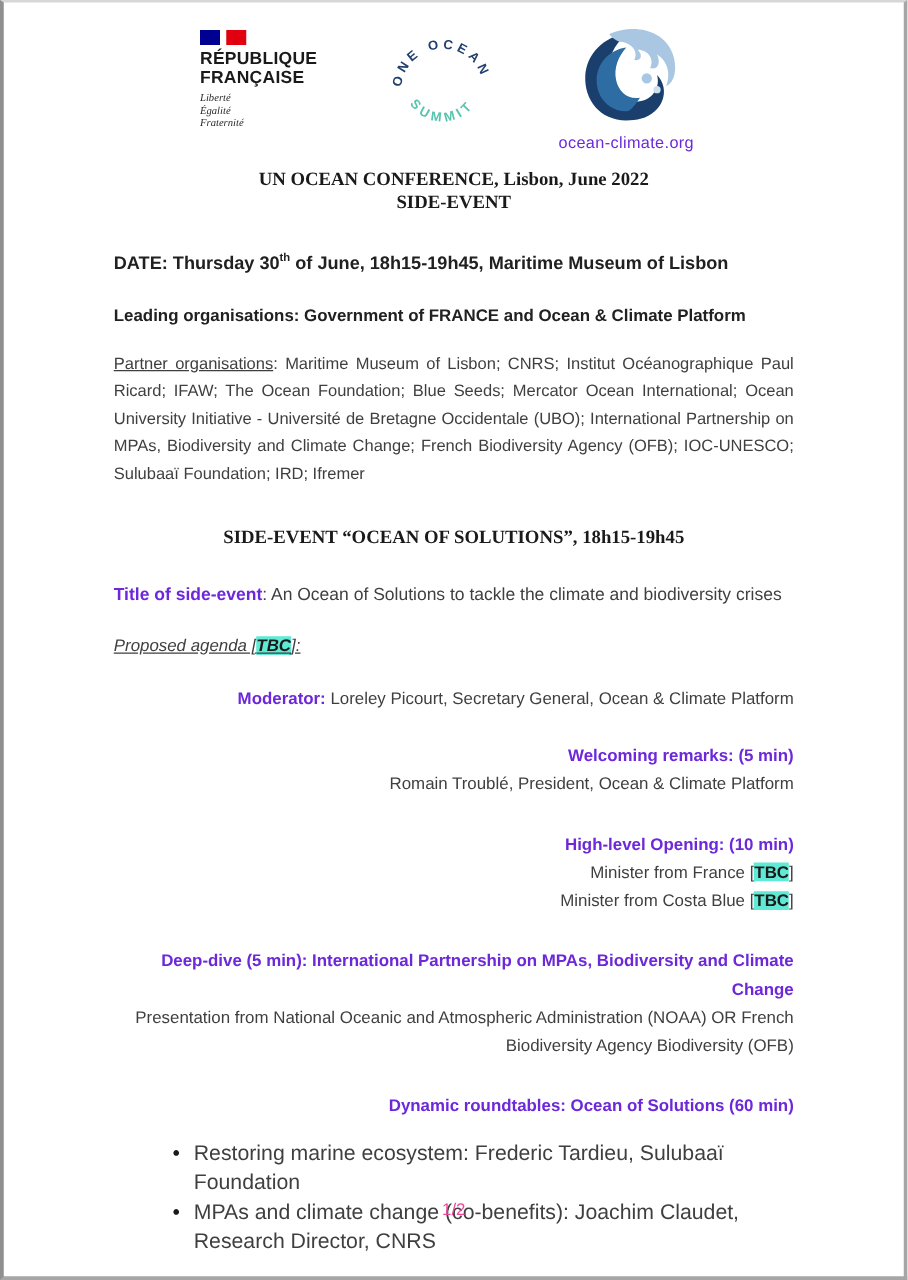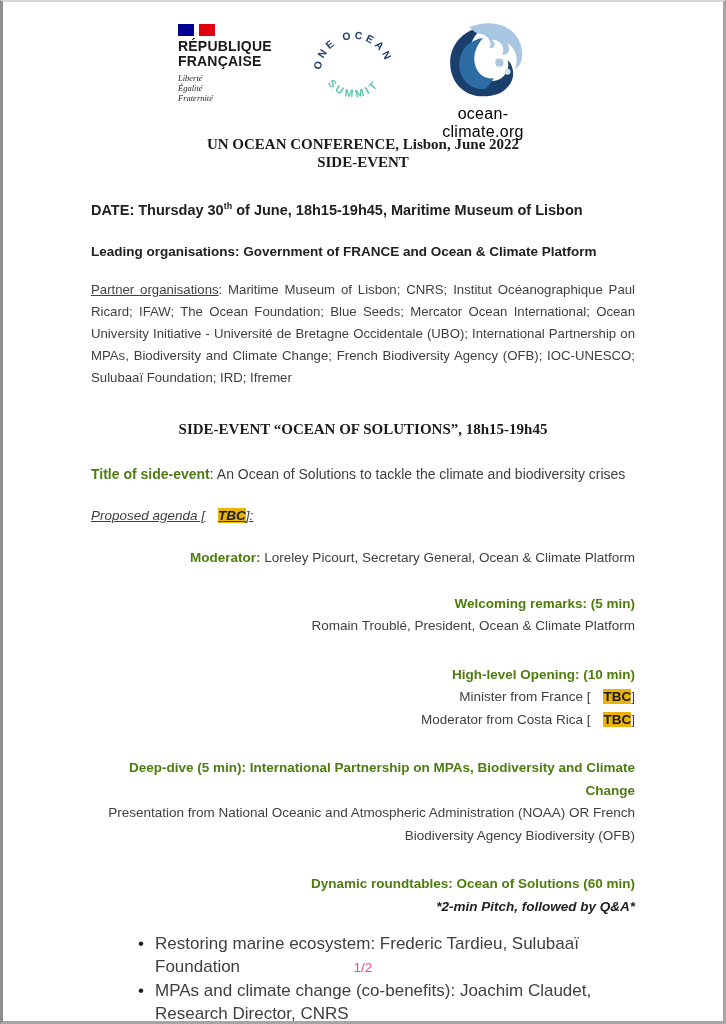--- a/index.html
+++ b/index.html
@@ -5,37 +5,37 @@
   html,body{margin:0;padding:0;background:#e8e8e8;}
   .page{
     position:relative; width:726px; height:1024px; margin:0 auto;
     background:#ffffff; box-sizing:border-box; overflow:hidden;
     border-top:2px solid #d6d6d6; border-left:3px solid #8f8f8f;
     border-right:3px solid #a6a6a6; border-bottom:3px solid #a6a6a6;
     font-family:"Liberation Sans", sans-serif; color:#3f3f3f;
   }
   .content{padding:0 88px;}
   
-  .logos{display:flex; justify-content:center; align-items:flex-start; gap:12px; padding-top:16px; height:100px;}
+  .logos{display:flex; justify-content:center; align-items:flex-start; gap:30px; padding-top:16px; height:100px;}
   .rf{width:112px; padding-top:6px;}
   .rf-flag{display:flex; gap:5px; margin-bottom:3px;}
   .rf-flag span{width:16px; height:12px; display:inline-block;}
   .rf-name{font-weight:bold; color:#1a1a1a; font-size:14px; line-height:15px; letter-spacing:.2px;}
   .rf-motto{font-family:"Liberation Serif", serif; font-style:italic; font-size:8.5px; color:#2b2b2b; line-height:10px; margin-top:4px;}
   .oos{width:104px; height:100px;}
   .oc{width:130px; text-align:center;}
-  .oc-caption{font-size:16px; color:#000000; letter-spacing:.3px; margin-top:1px;}
+  .oc-caption{font-size:13px; color:#6d28d9; letter-spacing:.3px; margin-top:1px;}
   
   .serif{font-family:"Liberation Serif", serif; color:#1a1a1a; font-weight:bold;}
   .doc-title{text-align:center; font-size:15px; line-height:17.5px; margin-top:18px;}
   .doc-title .it{font-style:italic;}
   .section-title{text-align:center; font-size:15px; margin-top:32px;}
-  .b{font-weight:bold; color:#4d7c0f;}
+  .b{font-weight:bold; color:#6d28d9;}
   .line{font-size:13.5px; line-height:18px;text-align:right;}
-  .hl{background:#eab308; font-weight:bold; color:#1a1a1a;margin-left:13px;}
+  .hl{background:#5eead4; font-weight:bold; color:#1a1a1a;}
   .u{text-decoration:underline;}
   .it{font-style:italic;}
   sup{font-size:9px;}
   
   .date-line{margin-top:30px; font-size:14.5px; font-weight:bold; color:#212121;}
   .leading{margin-top:26px; font-size:13.5px; font-weight:bold; color:#212121;}
   .partners{margin-top:20px; font-size:13.2px; line-height:22px; text-align:justify;}
   .title-line{margin-top:28px; font-size:14px;}
   .title-line .b{font-size:14px;}
   .proposed{margin-top:26px; font-size:13.5px;}
@@ -120,31 +120,30 @@
     <div class="moderator line"><span class="b">Moderator:</span><span> Loreley Picourt, Secretary General, Ocean &amp; Climate Platform</span></div>
 
     <div class="group">
       <div class="line b" style="line-height:22.5px;">Welcoming remarks: (5 min)</div>
       <div class="line">Romain Troublé, President, Ocean &amp; Climate Platform</div>
     </div>
 
     <div class="group">
       <div class="line b" style="line-height:22.5px;">High-level Opening: (10 min)</div>
       <div class="line"><span>Minister from France [</span><span class="hl">TBC</span><span>]</span></div>
-      <div class="line"><span>Moderator from Costa Rica [</span><span class="hl">TBC</span><span>]</span></div>
+      <div class="line"><span>Minister from Costa Blue [</span><span class="hl">TBC</span><span>]</span></div>
     </div>
 
     <div class="group">
       <div class="line b" style="line-height:22.5px;">Deep-dive (5 min): International Partnership on MPAs, Biodiversity and Climate Change</div>
       <div class="line">Presentation from National Oceanic and Atmospheric Administration (NOAA) OR French Biodiversity Agency Biodiversity (OFB)</div>
     </div>
 
     <div class="group">
       <div class="line b" style="line-height:22.5px;margin-left:16px;">Dynamic roundtables: Ocean of Solutions (60 min)</div>
-      <div class="line pitch">*2-min Pitch, followed by Q&amp;A*</div>
       <ul class="bullets">
         <li>Restoring marine ecosystem: Frederic Tardieu, Sulubaaï Foundation</li>
         <li>MPAs and climate change (co-benefits): Joachim Claudet, Research Director, CNRS</li>
 
       </ul>
     </div>
 
   </div>
 
   <div class="footer">1/2</div>

